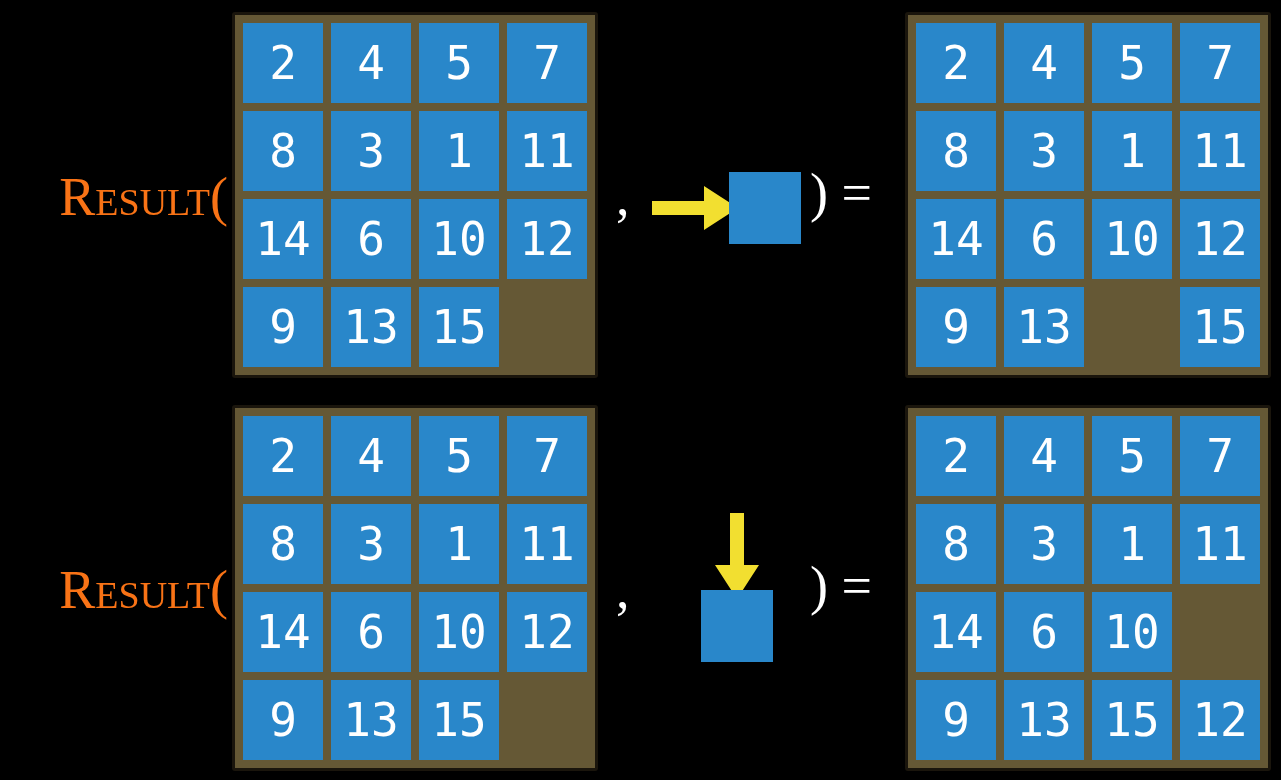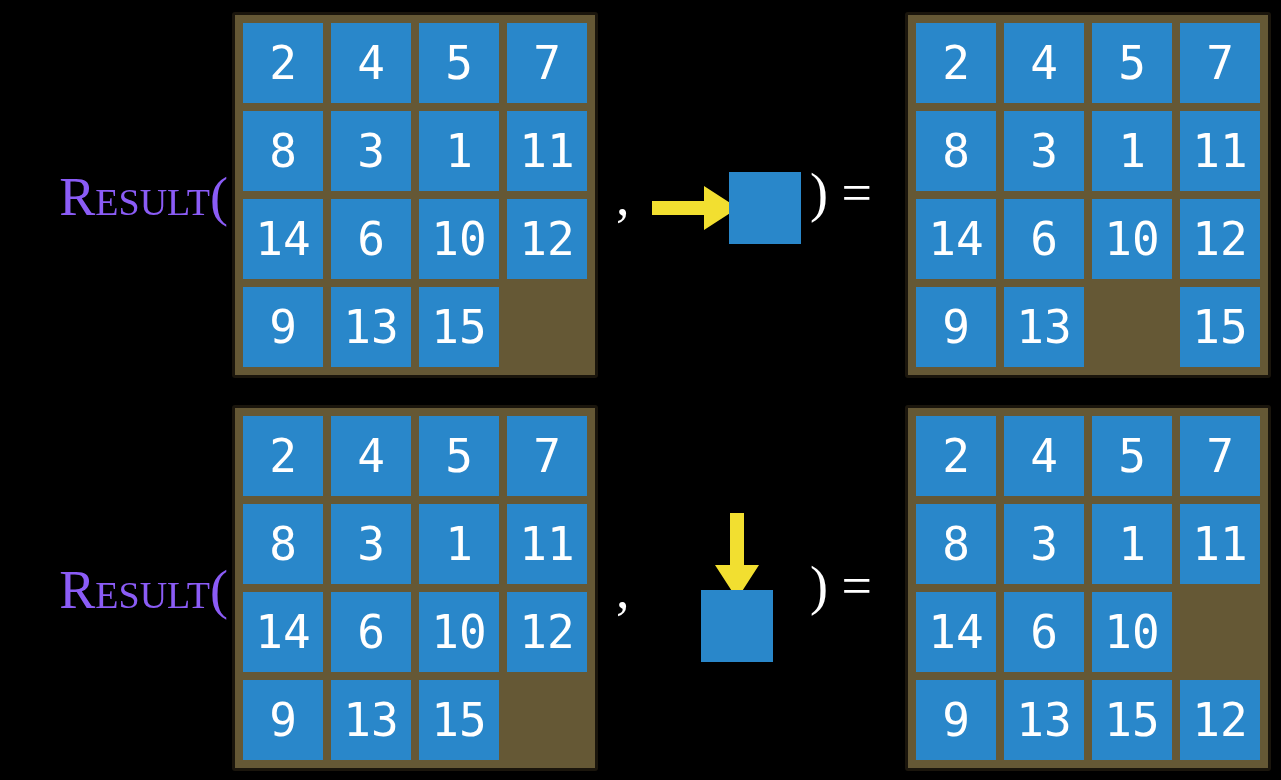--- a/index.html
+++ b/index.html
@@ -9,21 +9,21 @@
     height: 780px;
     background: #000000;
     overflow: hidden;
     font-family: "Liberation Serif", serif;
   }
   .func-label {
     position: absolute;
     left: 0;
     width: 228px;
     text-align: right;
-    color: #8b5cf6;
+    color: #f97316;
     font-size: 54px;
     line-height: 1.1;
     font-variant: small-caps;
     white-space: nowrap;
   }
   .punct {
     position: absolute;
     color: #ffffff;
     font-size: 54px;
     line-height: 1.1;

